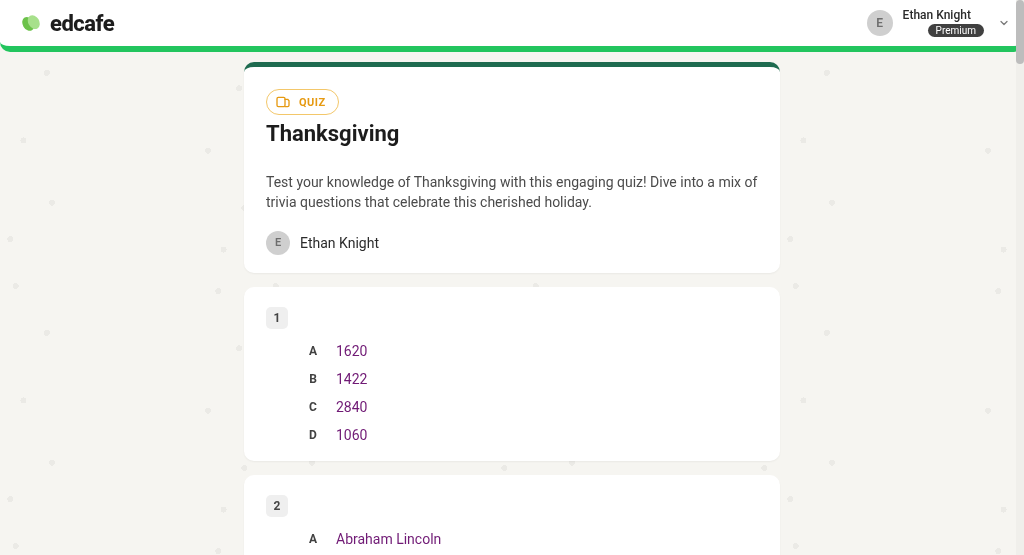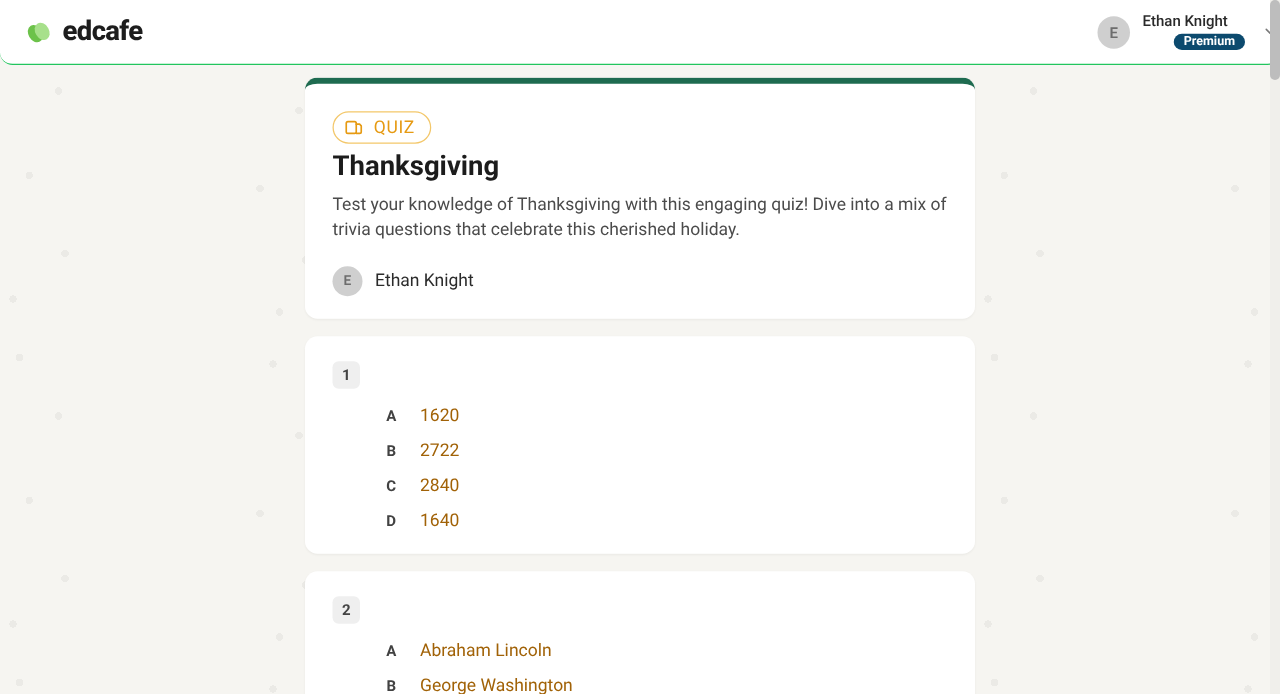--- a/index.html
+++ b/index.html
@@ -31,26 +31,26 @@
     background-size: 260px 260px;
     pointer-events: none;
   }
 
   
   .header {
     position: relative;
     z-index: 2;
     background: #ffffff;
     height: 52px;
-    border-bottom: 1px solid #22c55e;
+    border-bottom: 6px solid #22c55e;
     border-radius: 0 0 10px 10px;
     display: flex;
     align-items: center;
     justify-content: space-between;
-    padding: 0 2px 0 20px;
+    padding: 0 14px 0 20px;
     gap: 39px;
   }
   .brand {
     display: flex;
     align-items: center;
     gap: 8px;
   }
   .brand-mark {
     width: 22px; height: 22px;
     display: flex; align-items: center; justify-content: center;
@@ -79,23 +79,23 @@
     display: flex; align-items: center; justify-content: center;
   }
   .user-meta { display: flex; flex-direction: column; align-items: flex-start; line-height: 1.1; }
   .user-name { font-size: 12px; color: #2a2a2a; font-weight: 500; }
   .badge-premium {
     margin-top: 2px;
     display: inline-block;
     font-size: 10px;
     padding: 1px 8px;
     border-radius: 10px;
-    background: #0c4a6e;
+    background: #404040;
     color: #ffffff;
-    font-weight: 700;
+    font-weight: 400;
     margin-left: 25px;
   }
   .chevron { margin-left: 4px; color: #7a7a7a; }
 
   
   .page {
     position: relative;
     z-index: 1;
     width: 536px;
     max-width: 92%;
@@ -118,35 +118,35 @@
     border-top: 5px solid #1e6b50;
     border-radius: 10px;
   }
   .chip-quiz {
     display: inline-flex;
     align-items: center;
     gap: 8px;
     border: 1px solid #f3c76a;
     color: #e69a12;
     background: #fff;
-    font-size: 14px;
-    font-weight: 400;
+    font-size: 11px;
+    font-weight: 700;
     letter-spacing: 0.5px;
     padding: 4px 12px 4px 8px;
     border-radius: 16px;
   }
   .chip-quiz .chip-ic { width: 16px; height: 16px; display: inline-flex; }
   .hero-title {
     margin-top: 6px;
     font-size: 22px;
     font-weight: 700;
     color: #1c1c1c;
   }
   .hero-desc {
-    margin-top: 8px;
+    margin-top: 26px;
     font-size: 14px;
     line-height: 1.45;
     color: #4b4b4b;
   }
   .author {
     margin-top: 18px;
     display: flex;
     align-items: center;
     gap: 10px;
   }
@@ -169,21 +169,21 @@
   .q-text { font-size: 14px; font-weight: 700; color: #1e1e1e; line-height: 1.4; }
   .options { margin-top: 14px; padding-left: 40px; display: flex; flex-direction: column; gap: 12px; }
   .opt { display: flex; align-items: center; gap: 16px; }
   .opt-letter {
     width: 14px;
     font-size: 12px;
     font-weight: 700;
     color: #424242;
     text-align: center;
   }
-  .opt-text { font-size: 14px; color: #a16207; }
+  .opt-text { font-size: 14px; color: #701a75; }
 
   
   .scroll-track {
     position: fixed;
     top: 0; right: 0;
     width: 8px; height: 100%;
     background: #f0efeb;
     z-index: 3;
   }
   .scroll-thumb {
@@ -250,29 +250,29 @@
     <div class="q-head">
       <span class="q-num">1</span>
     </div>
     <div class="options">
       <div class="opt">
         <span class="opt-letter">A</span>
         <span class="opt-text">1620</span>
       </div>
       <div class="opt">
         <span class="opt-letter">B</span>
-        <span class="opt-text">2722</span>
+        <span class="opt-text">1422</span>
       </div>
       <div class="opt">
         <span class="opt-letter">C</span>
         <span class="opt-text">2840</span>
       </div>
       <div class="opt">
         <span class="opt-letter">D</span>
-        <span class="opt-text">1640</span>
+        <span class="opt-text">1060</span>
       </div>
     </div>
   </section>
 
   <section class="card card-q">
     <div class="q-head">
       <span class="q-num">2</span>
     </div>
     <div class="options">
       <div class="opt">

